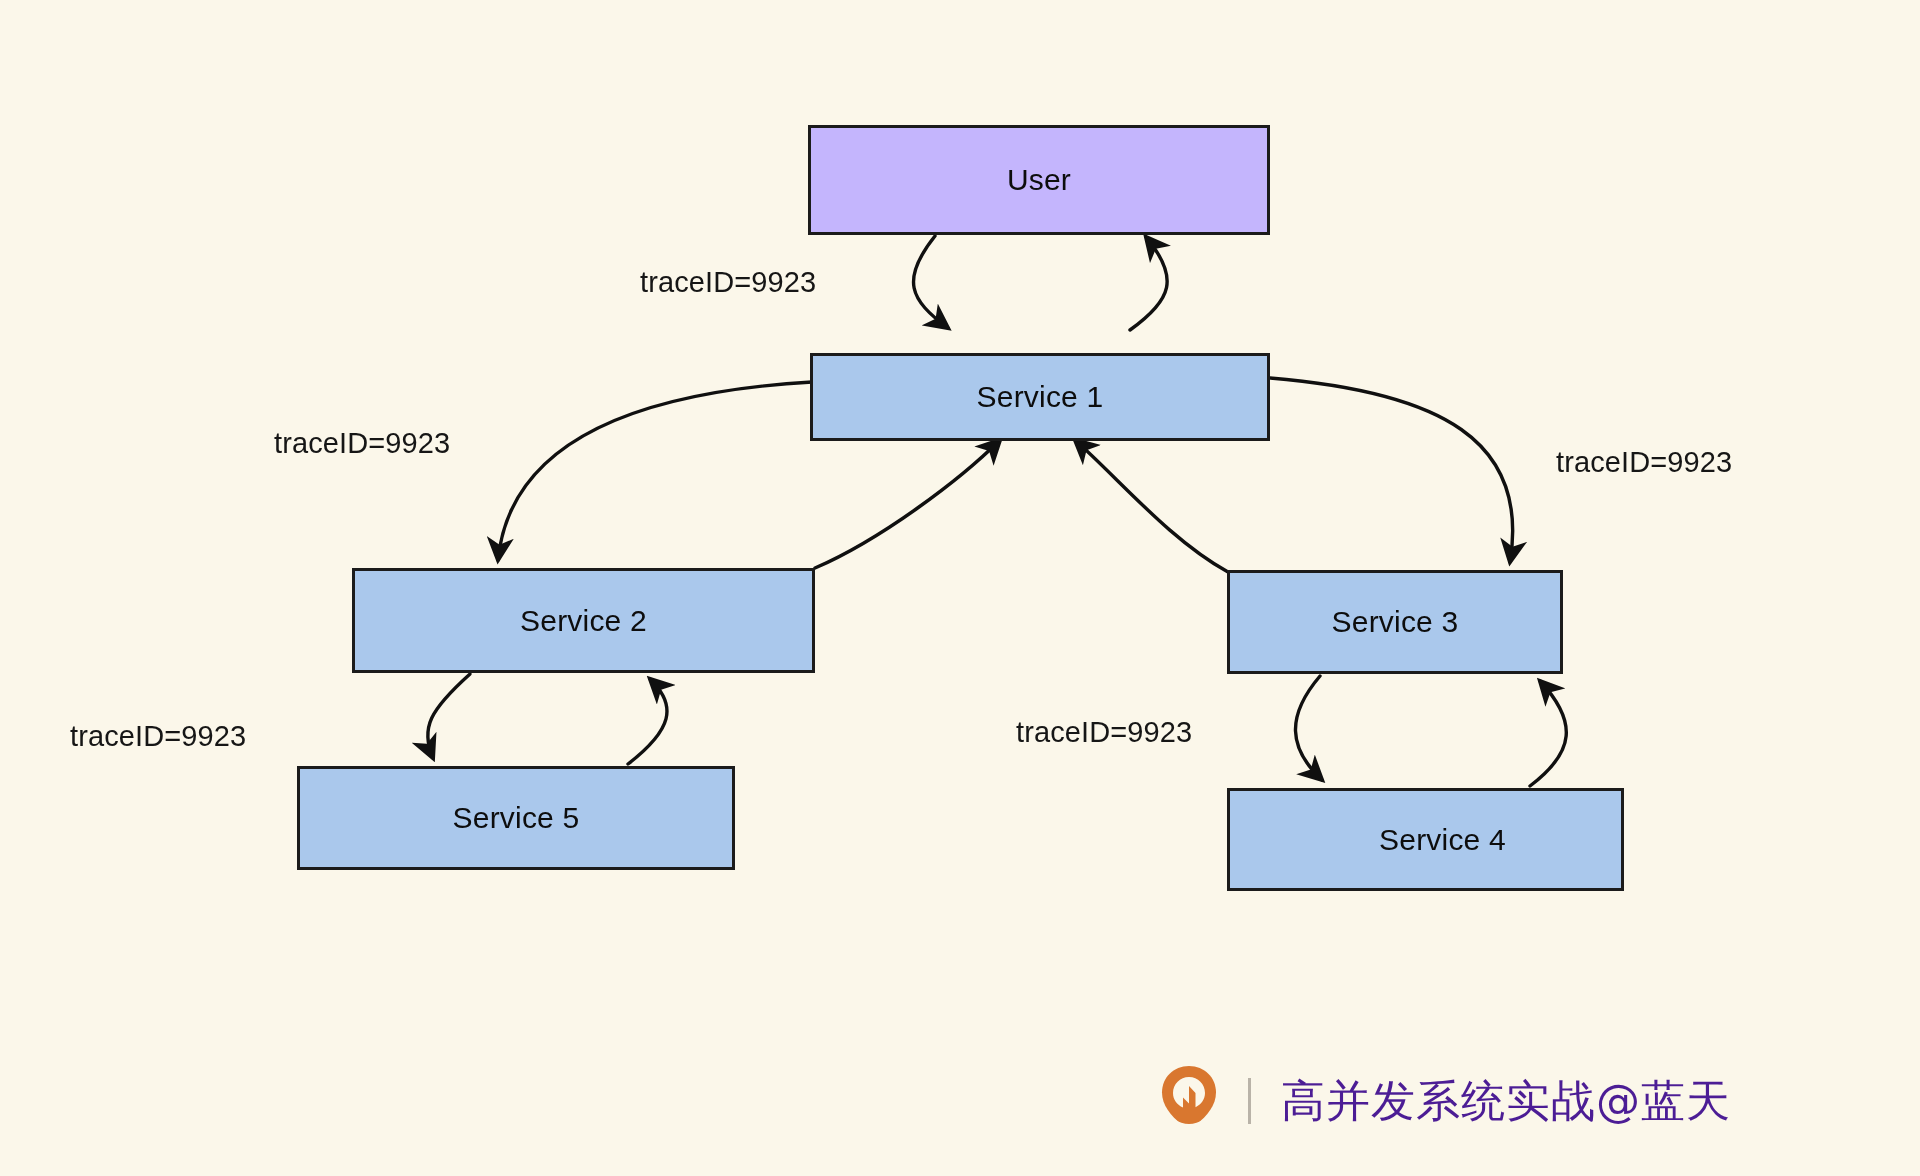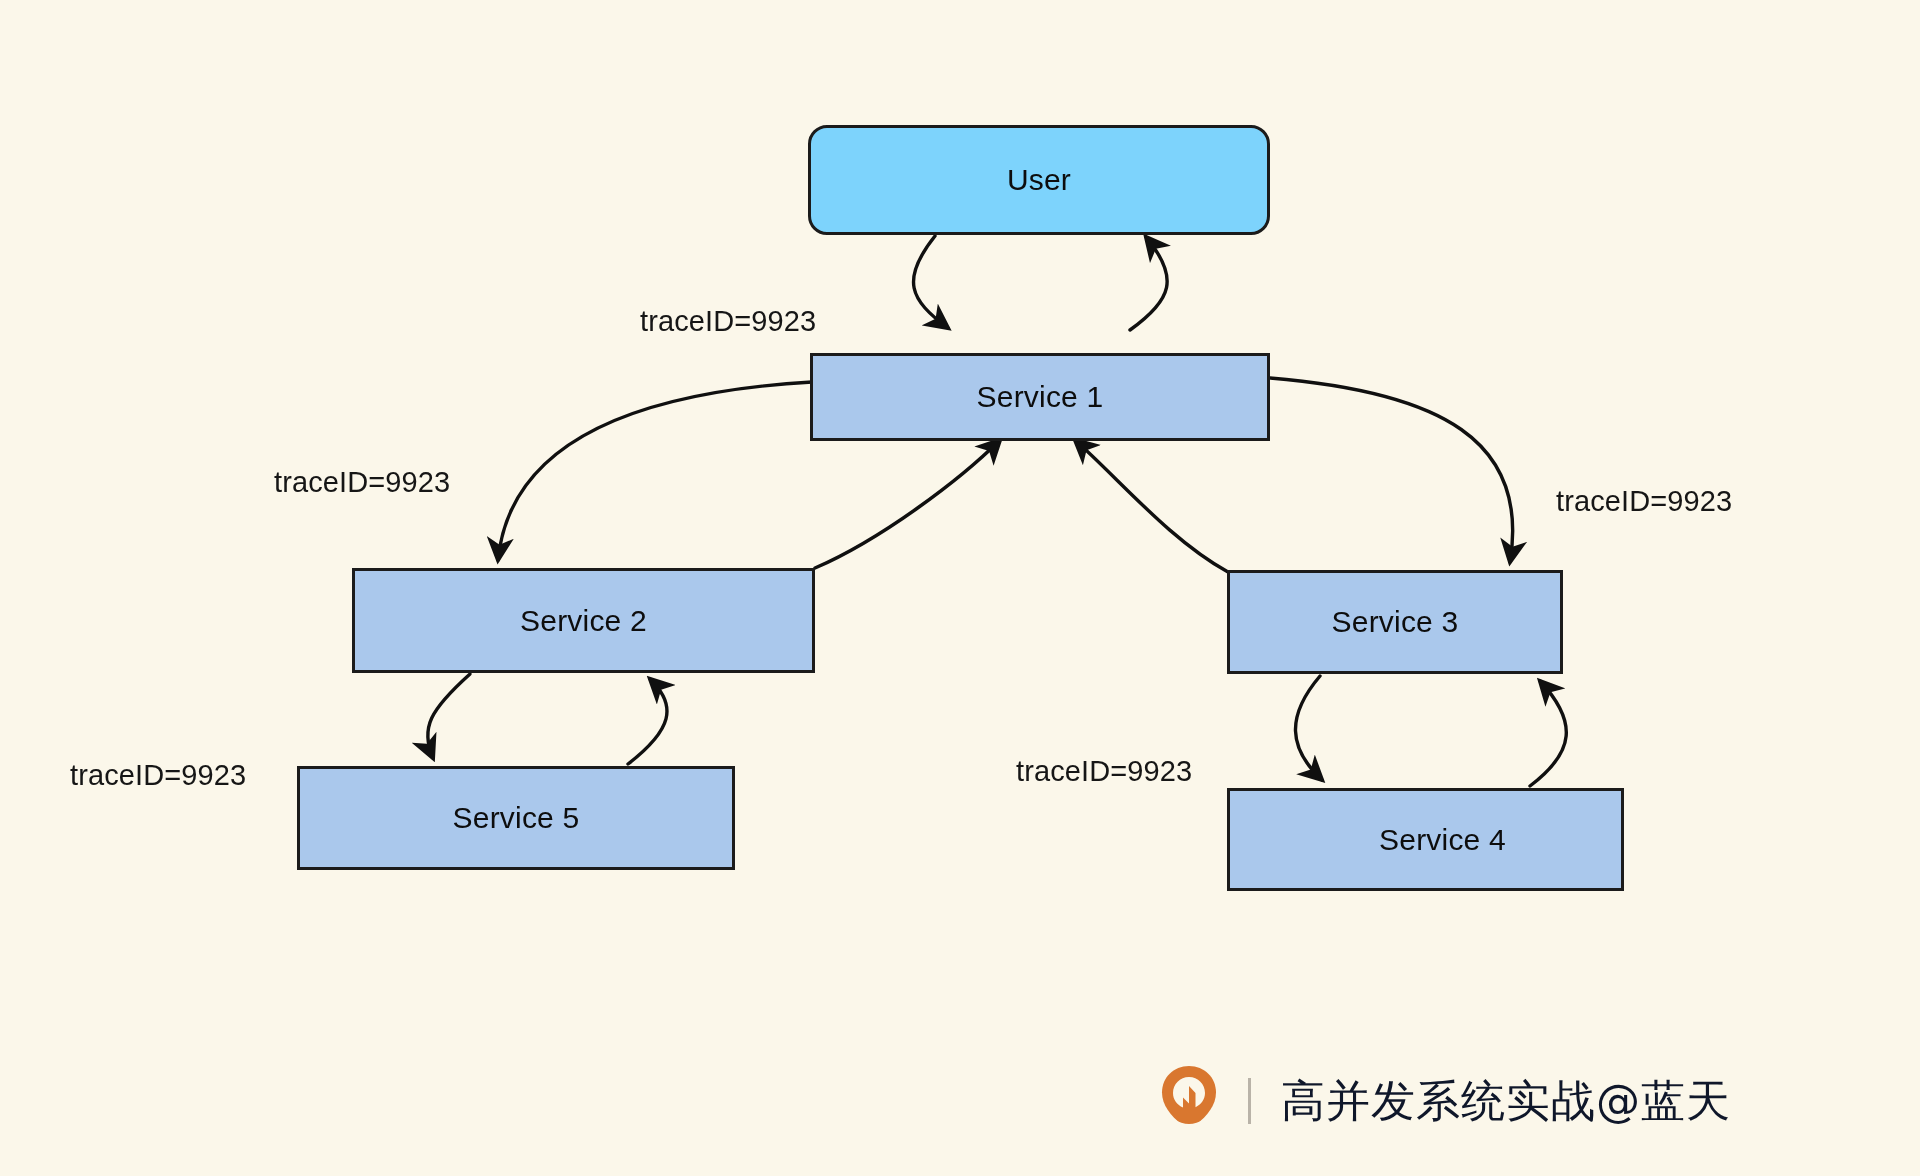--- a/index.html
+++ b/index.html
@@ -33,32 +33,31 @@
     box-sizing: border-box;
     border: 3px solid #1b1b1b;
     display: flex;
     align-items: center;
     justify-content: center;
     font-size: 30px;
     color: #0d0d0d;
     letter-spacing: 0.2px;
     font-family: "Liberation Sans", sans-serif;
   }
-  .node.user   { background: #7dd3fc; border-radius: 19px; }
+  .node.user   { background: #c4b5fd; }
   .node.svc    { background: #aac8ec; }
   .node-label  { line-height: 1; }
 
   .edge-label {
     position: absolute;
     font-size: 29px;
     color: #161616;
     white-space: nowrap;
     font-family: "Liberation Sans", sans-serif;
     letter-spacing: 0.1px;
-    margin-top: 39px;
   }
 
   
   #watermark {
     position: absolute;
     left: 1160px;
     top: 1058px;
     height: 86px;
     display: flex;
     align-items: center;
@@ -73,21 +72,21 @@
     line-height: 1;
   }
   .wm-sep {
     width: 3px;
     height: 46px;
     background: #b9b3a8;
     margin: 0 16px;
   }
   .wm-sub {
     font-size: 44px;
-    color: #0f172a;
+    color: #4c1d95;
     font-family: "DejaVu Sans", sans-serif;
     letter-spacing: 1px;
     line-height: 1;
   }
 </style>
 </head>
 <body>
 
 <div id="stage">
 

